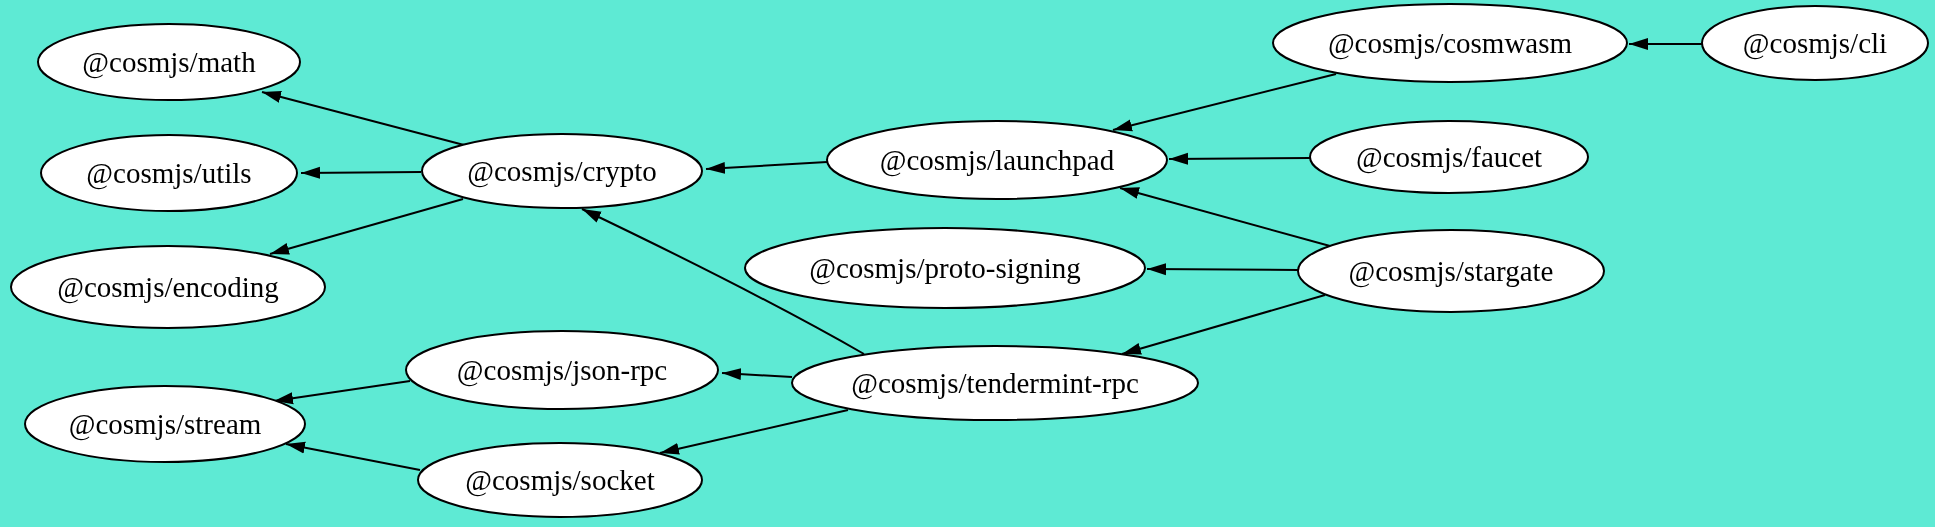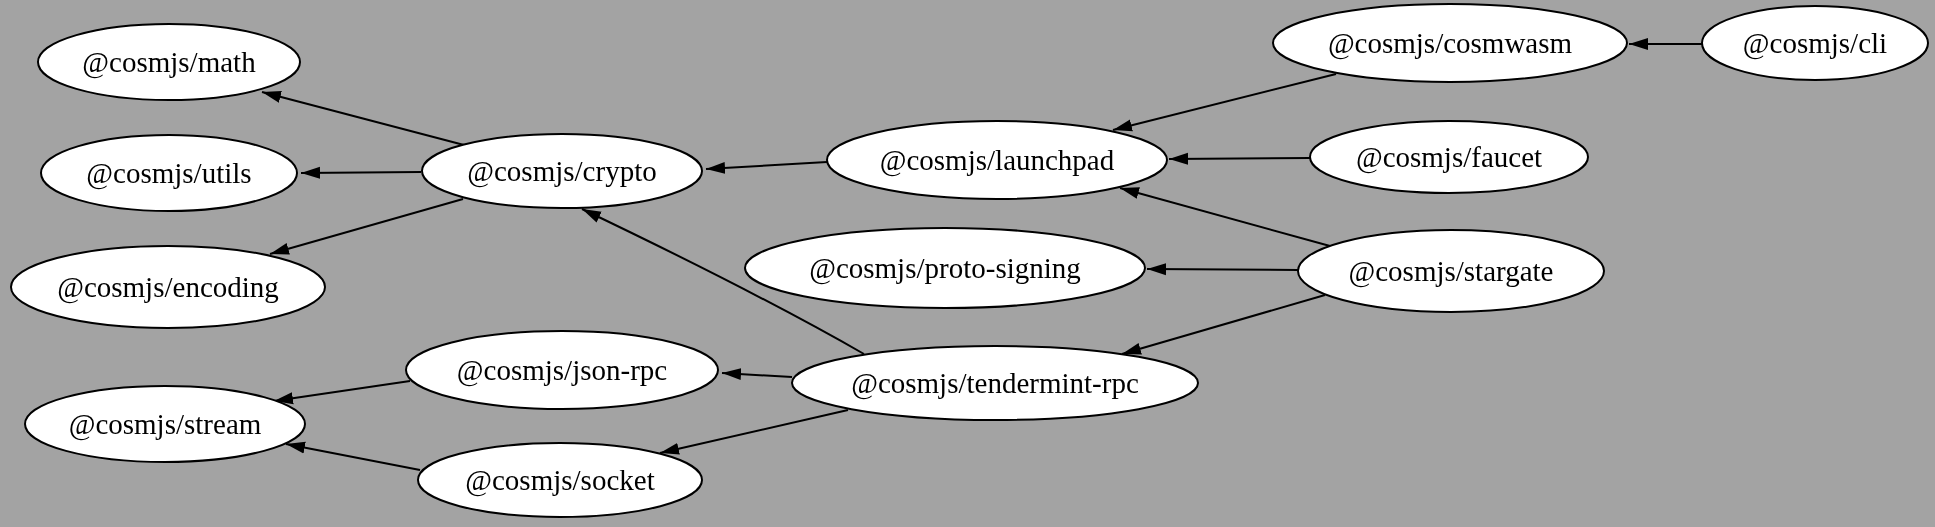--- a/index.html
+++ b/index.html
@@ -1,19 +1,19 @@
 <!DOCTYPE html>
 <html><head>
 <meta charset="utf-8">
 <style>
   html, body { margin: 0; padding: 0; background: #ffffff; }
   .canvas {
     width: 1935px;
     height: 527px;
-    background: #a3a3a3;
+    background: #5eead4;
     position: relative;
     overflow: hidden;
   }
   svg { display: block; }
   .node-ellipse {
     fill: #ffffff;
     stroke: #000000;
     stroke-width: 2;
   }
   .node-label {

